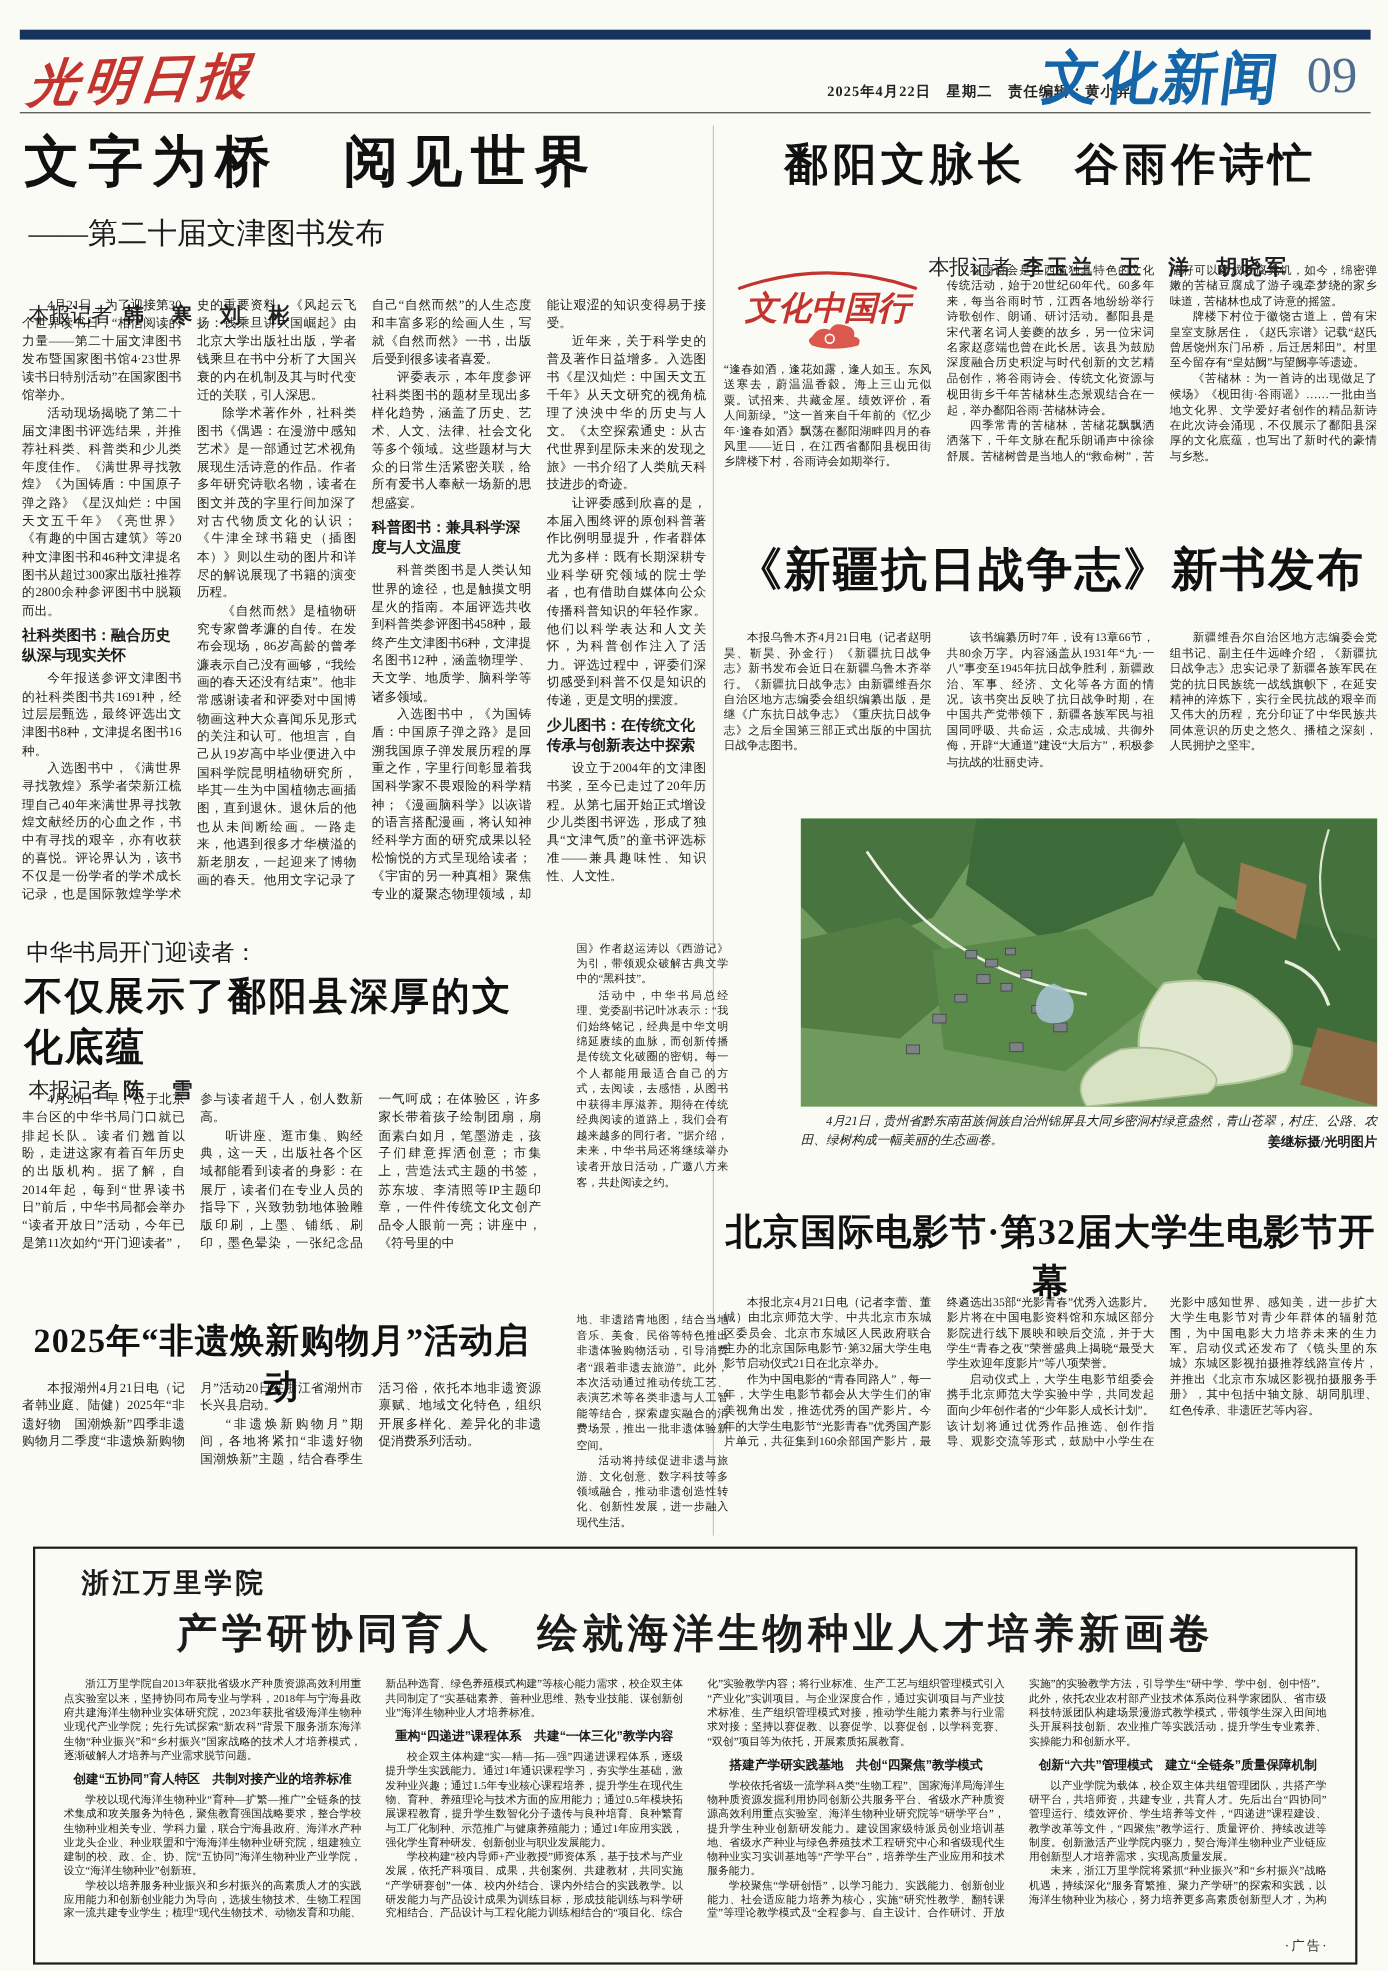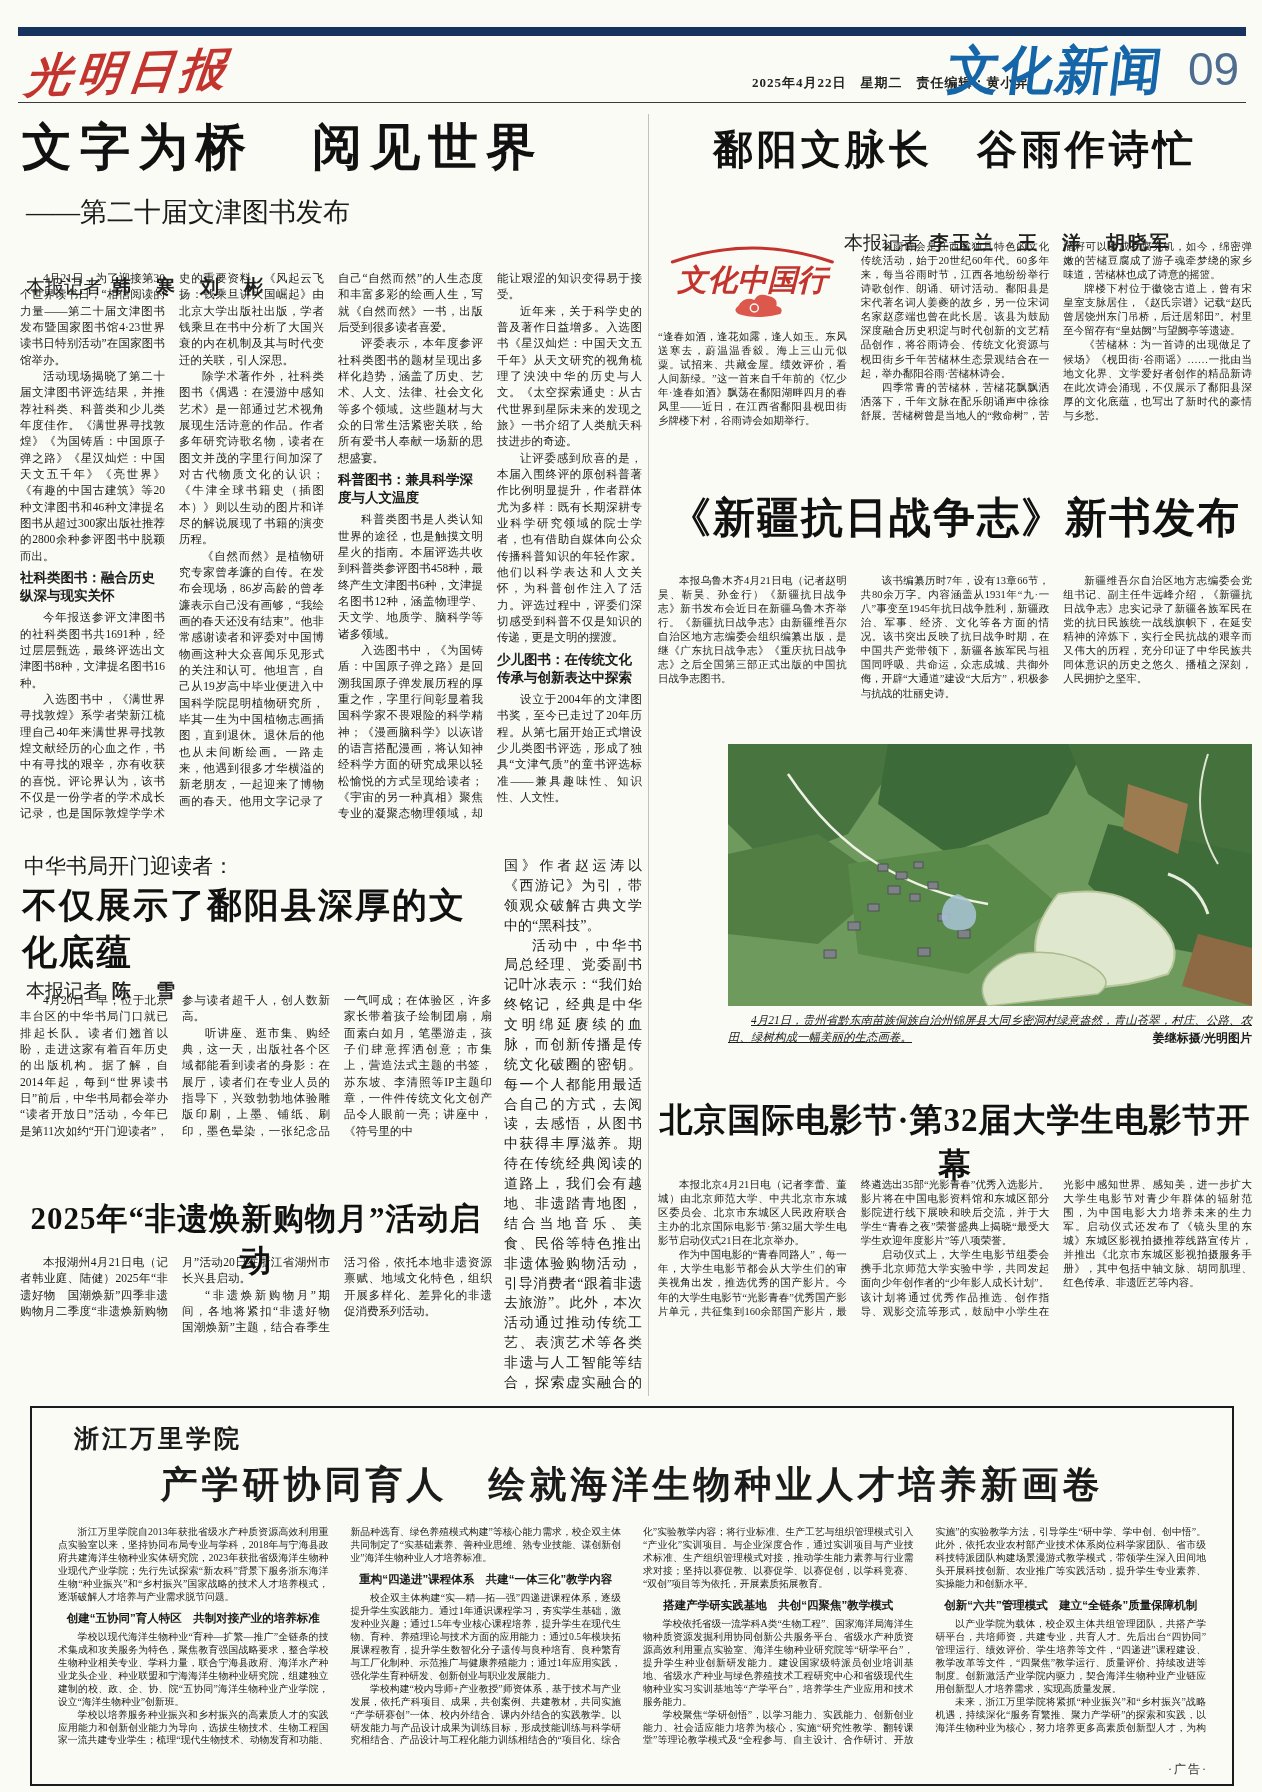--- a/index.html
+++ b/index.html
@@ -11,32 +11,32 @@
   p.subhead{text-indent:0;font-weight:bold;font-family:"Liberation Sans","DejaVu Sans",sans-serif;
             text-align:left;padding:5px 0 4px 0;font-size:13.5px;line-height:1.35;}
   .cols{overflow:hidden;}
   
   .topbar{background:#16335e;}
   .masthead{color:#c3342e;font-weight:bold;font-style:italic;font-size:46px;letter-spacing:5px;
             transform:skewX(-8deg) rotate(-2deg);font-family:"Liberation Serif",serif;}
   .dateline{font-size:13px;font-weight:bold;letter-spacing:1px;color:#222;}
   .section-title{color:#1565a9;font-weight:900;font-size:52px;letter-spacing:2px;
                  font-family:"Liberation Sans","DejaVu Sans",sans-serif;transform:skewX(-7deg);}
-  .page-number{color:#4f6d8f;font-size:46px;font-family:Liberation Sans, sans-serif;}
+  .page-number{color:#4f6d8f;font-size:46px;font-family:Liberation Serif, serif;}
   .rule{background:#3a3a3a;}
   .vrule{background:#c2c2bd;}
   
   .hl{font-weight:900;color:#111;}
   .center{text-align:center;}
   .byline{font-size:19px;color:#222;margin-top:32px;}
   .byline .names{font-weight:bold;letter-spacing:3px;margin-left:10px;}
   
   .body-lg{font-size:11.5px;line-height:1.42;column-gap:14px;}
   .body-sm{font-size:10.5px;line-height:1.34;column-gap:14px;}
-  .side-col{font-size:14px;line-height:1.42;}
+  .side-col{font-size:10px;line-height:1.42;margin-left:20px;}
   .caption{font-size:11.5px;line-height:1.5;font-style:italic;}
   .credit{font-weight:bold;font-style:normal;font-size:12px;}
   
   .cc-logo{width:100%;height:86px;position:relative;margin-bottom:4px;text-align:right;}
   
   .ad-box{border:2px solid #1c1c1c;background:#fbfbf6;}
   .ad-org{font-size:25px;font-weight:bold;font-family:"Liberation Sans","DejaVu Sans",sans-serif;letter-spacing:3px;}
   .ad-headline{font-size:37px;font-weight:900;letter-spacing:4px;text-align:center;}
   .ad-body{font-size:9.8px;line-height:1.32;column-gap:22px;}
   .ad-body p.subhead{text-align:center;font-size:11.5px;padding:7px 0 5px 0;}
@@ -167,21 +167,21 @@
           <rect x="120" y="178" width="12" height="8"></rect>
         <rect x="210" y="170" width="11" height="7"></rect>
           <rect x="230" y="186" width="12" height="8"></rect>
         <rect x="96" y="206" width="12" height="8"></rect>
           <rect x="190" y="204" width="12" height="8"></rect>
       </g>
       <path d="M230 150 q20 8 18 24 q-2 14 -22 12 q-14 -2 -12 -18 q2 -14 16 -18" fill="#a9c4d6" opacity="0.85"></path>
       <path d="M290 210 q40 -6 70 10 q30 16 10 30 l-110 12 q-20 -30 30 -52" fill="#d6e2c2" stroke="#aabb90" stroke-width="1.5"></path>
     </svg>
   </div>
-  <div class="abs caption" style="left:728px;top:1012px;width:524px;text-decoration:underline;">
+  <div class="abs caption" style="left:728px;top:1012px;width:524px;">
     <p>4月21日，贵州省黔东南苗族侗族自治州锦屏县大同乡密洞村绿意盎然，青山苍翠，村庄、公路、农田、绿树构成一幅美丽的生态画卷。</p>
   </div>
   <div class="abs credit" style="left:1088px;top:1030px;width:164px;text-align:right;">姜继标摄/光明图片</div>
 
   <div>
     <div class="abs hl center" style="left:658px;top:1098px;width:594px;font-size:33px;letter-spacing:1px;">北京国际电影节·第32届大学生电影节开幕</div>
     <div class="abs cols body-sm" style="left:658px;top:1178px;width:594px;height:216px;column-count:3;">
         <p>本报北京4月21日电（记者李蕾、董城）由北京师范大学、中共北京市东城区委员会、北京市东城区人民政府联合主办的北京国际电影节·第32届大学生电影节启动仪式21日在北京举办。</p>
         <p>作为中国电影的“青春同路人”，每一年，大学生电影节都会从大学生们的审美视角出发，推选优秀的国产影片。今年的大学生电影节“光影青春”优秀国产影片单元，共征集到160余部国产影片，最终遴选出35部“光影青春”优秀入选影片。影片将在中国电影资料馆和东城区部分影院进行线下展映和映后交流，并于大学生“青春之夜”荣誉盛典上揭晓“最受大学生欢迎年度影片”等八项荣誉。</p>
         <p>启动仪式上，大学生电影节组委会携手北京师范大学实验中学，共同发起面向少年创作者的“少年影人成长计划”。该计划将通过优秀作品推选、创作指导、观影交流等形式，鼓励中小学生在光影中感知世界、感知美，进一步扩大大学生电影节对青少年群体的辐射范围，为中国电影大力培养未来的生力军。启动仪式还发布了《镜头里的东城》东城区影视拍摄推荐线路宣传片，并推出《北京市东城区影视拍摄服务手册》，其中包括中轴文脉、胡同肌理、红色传承、非遗匠艺等内容。</p>

